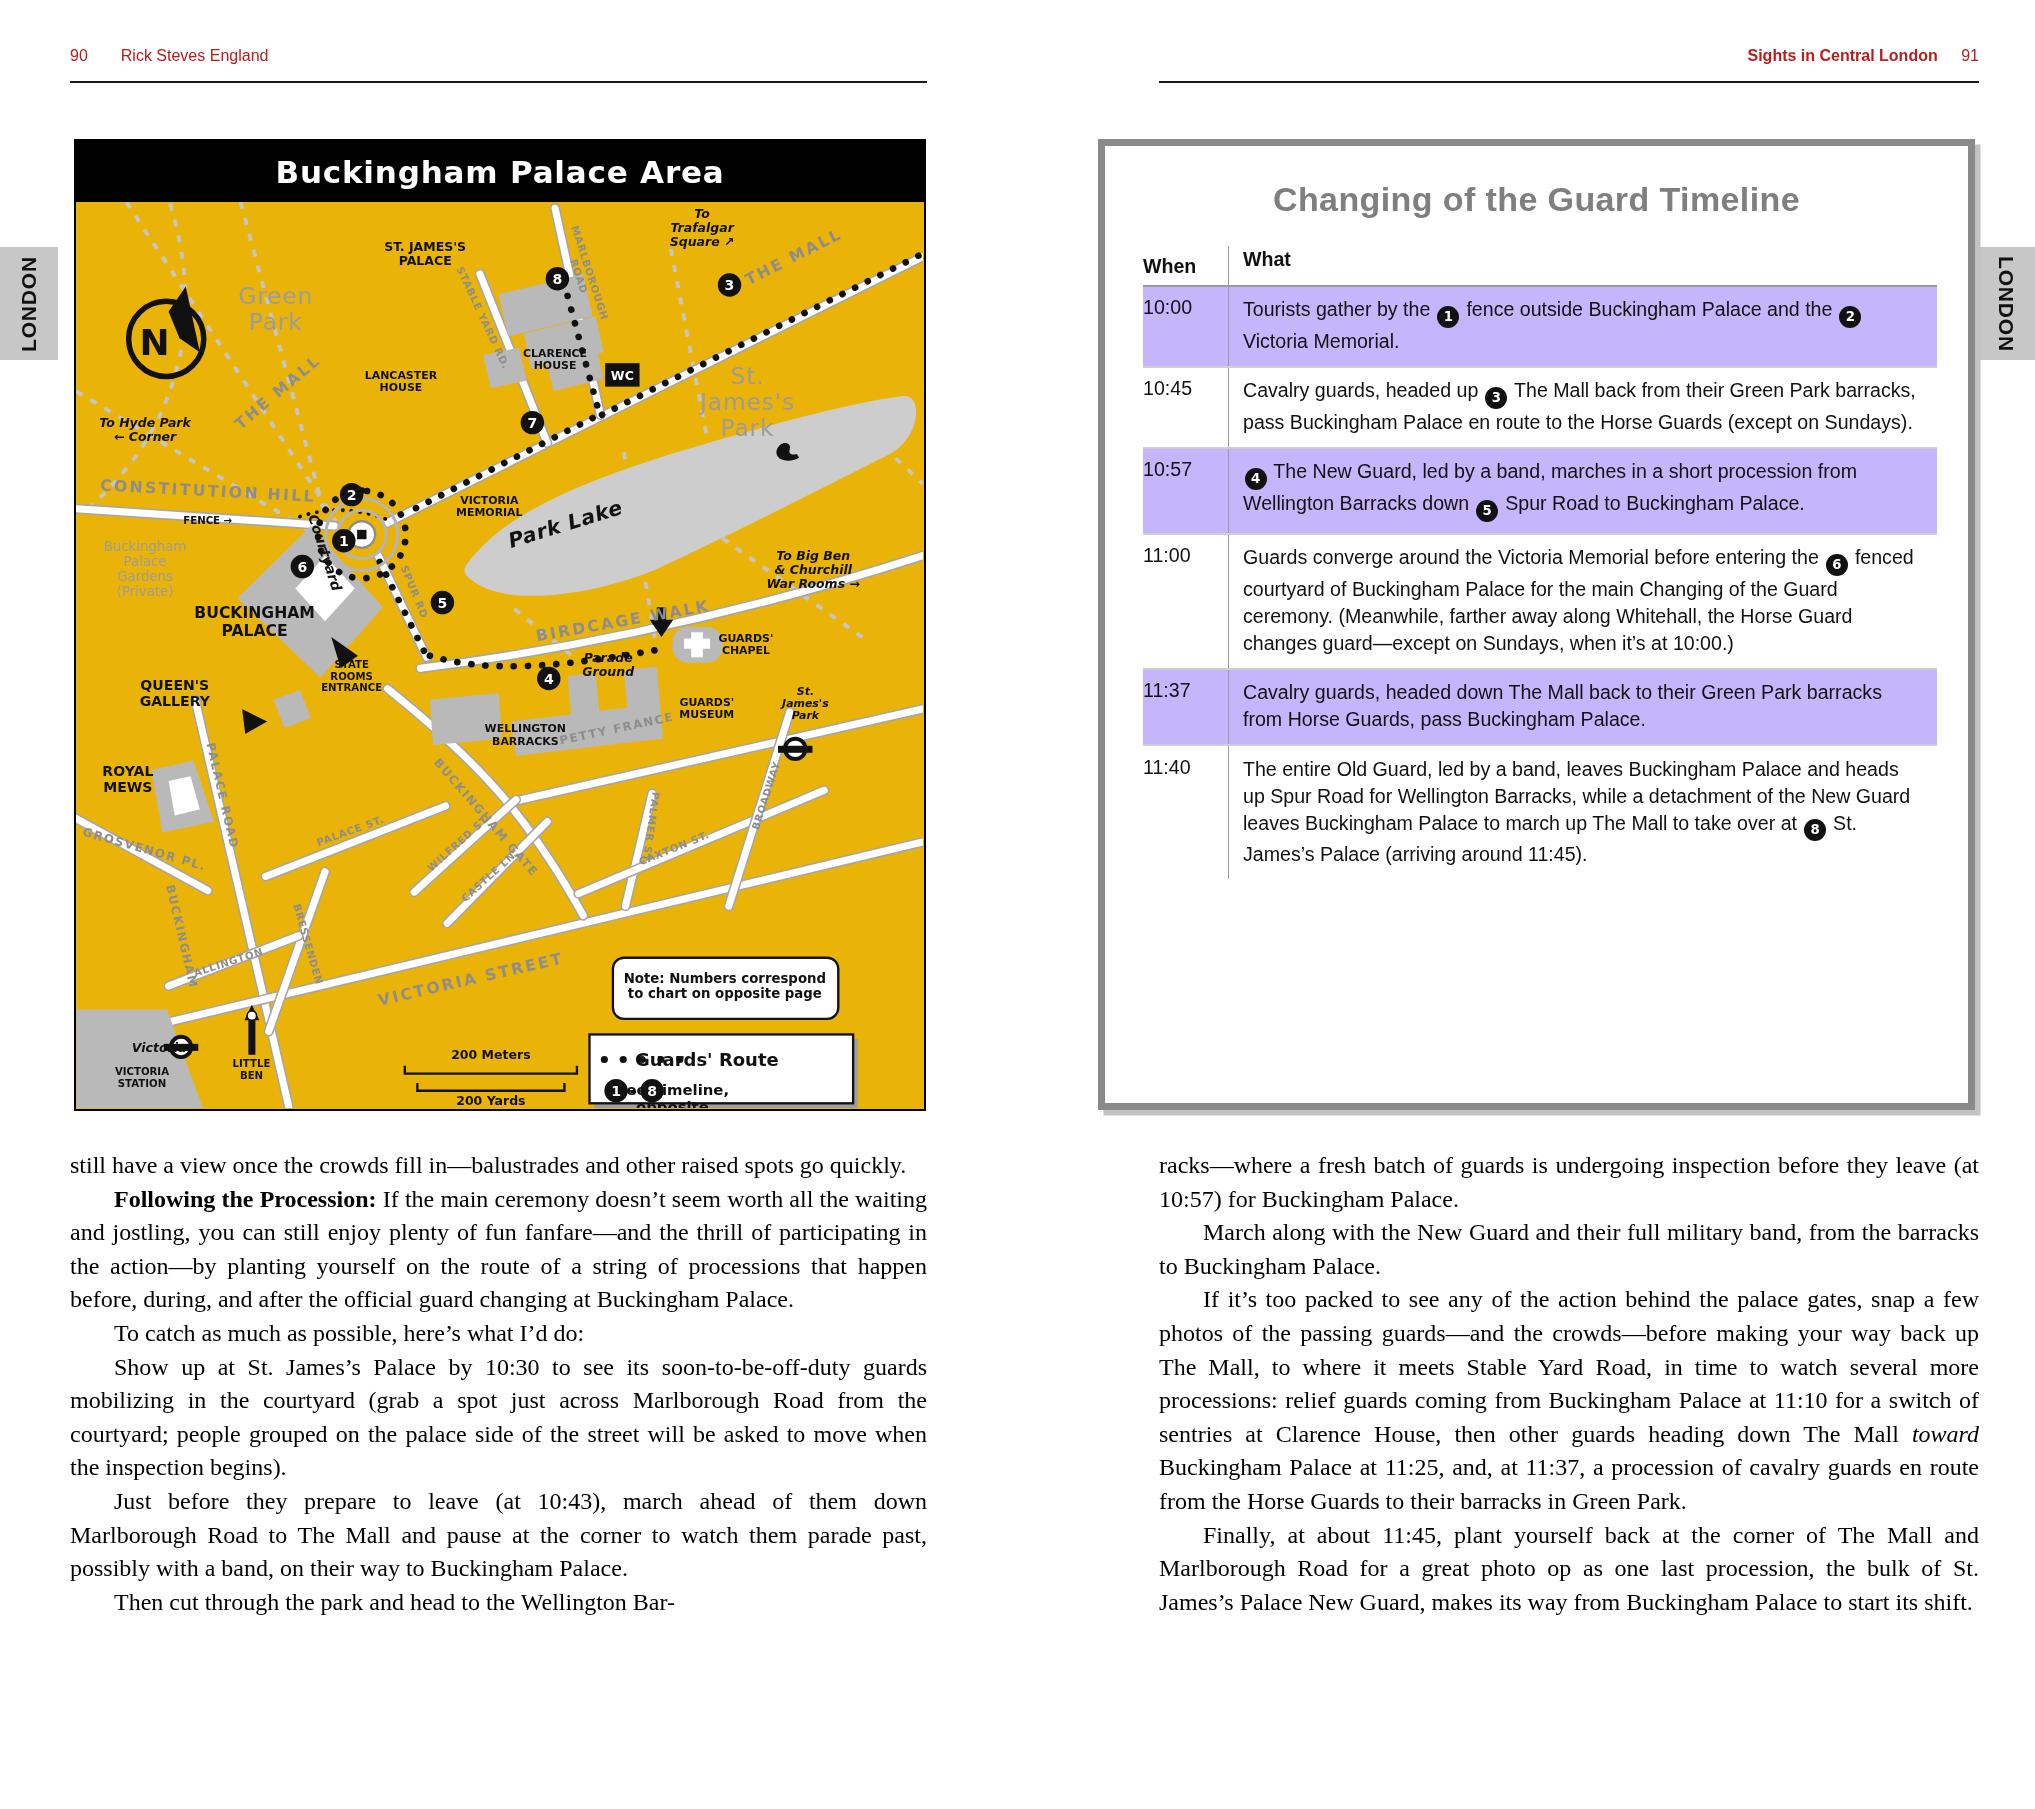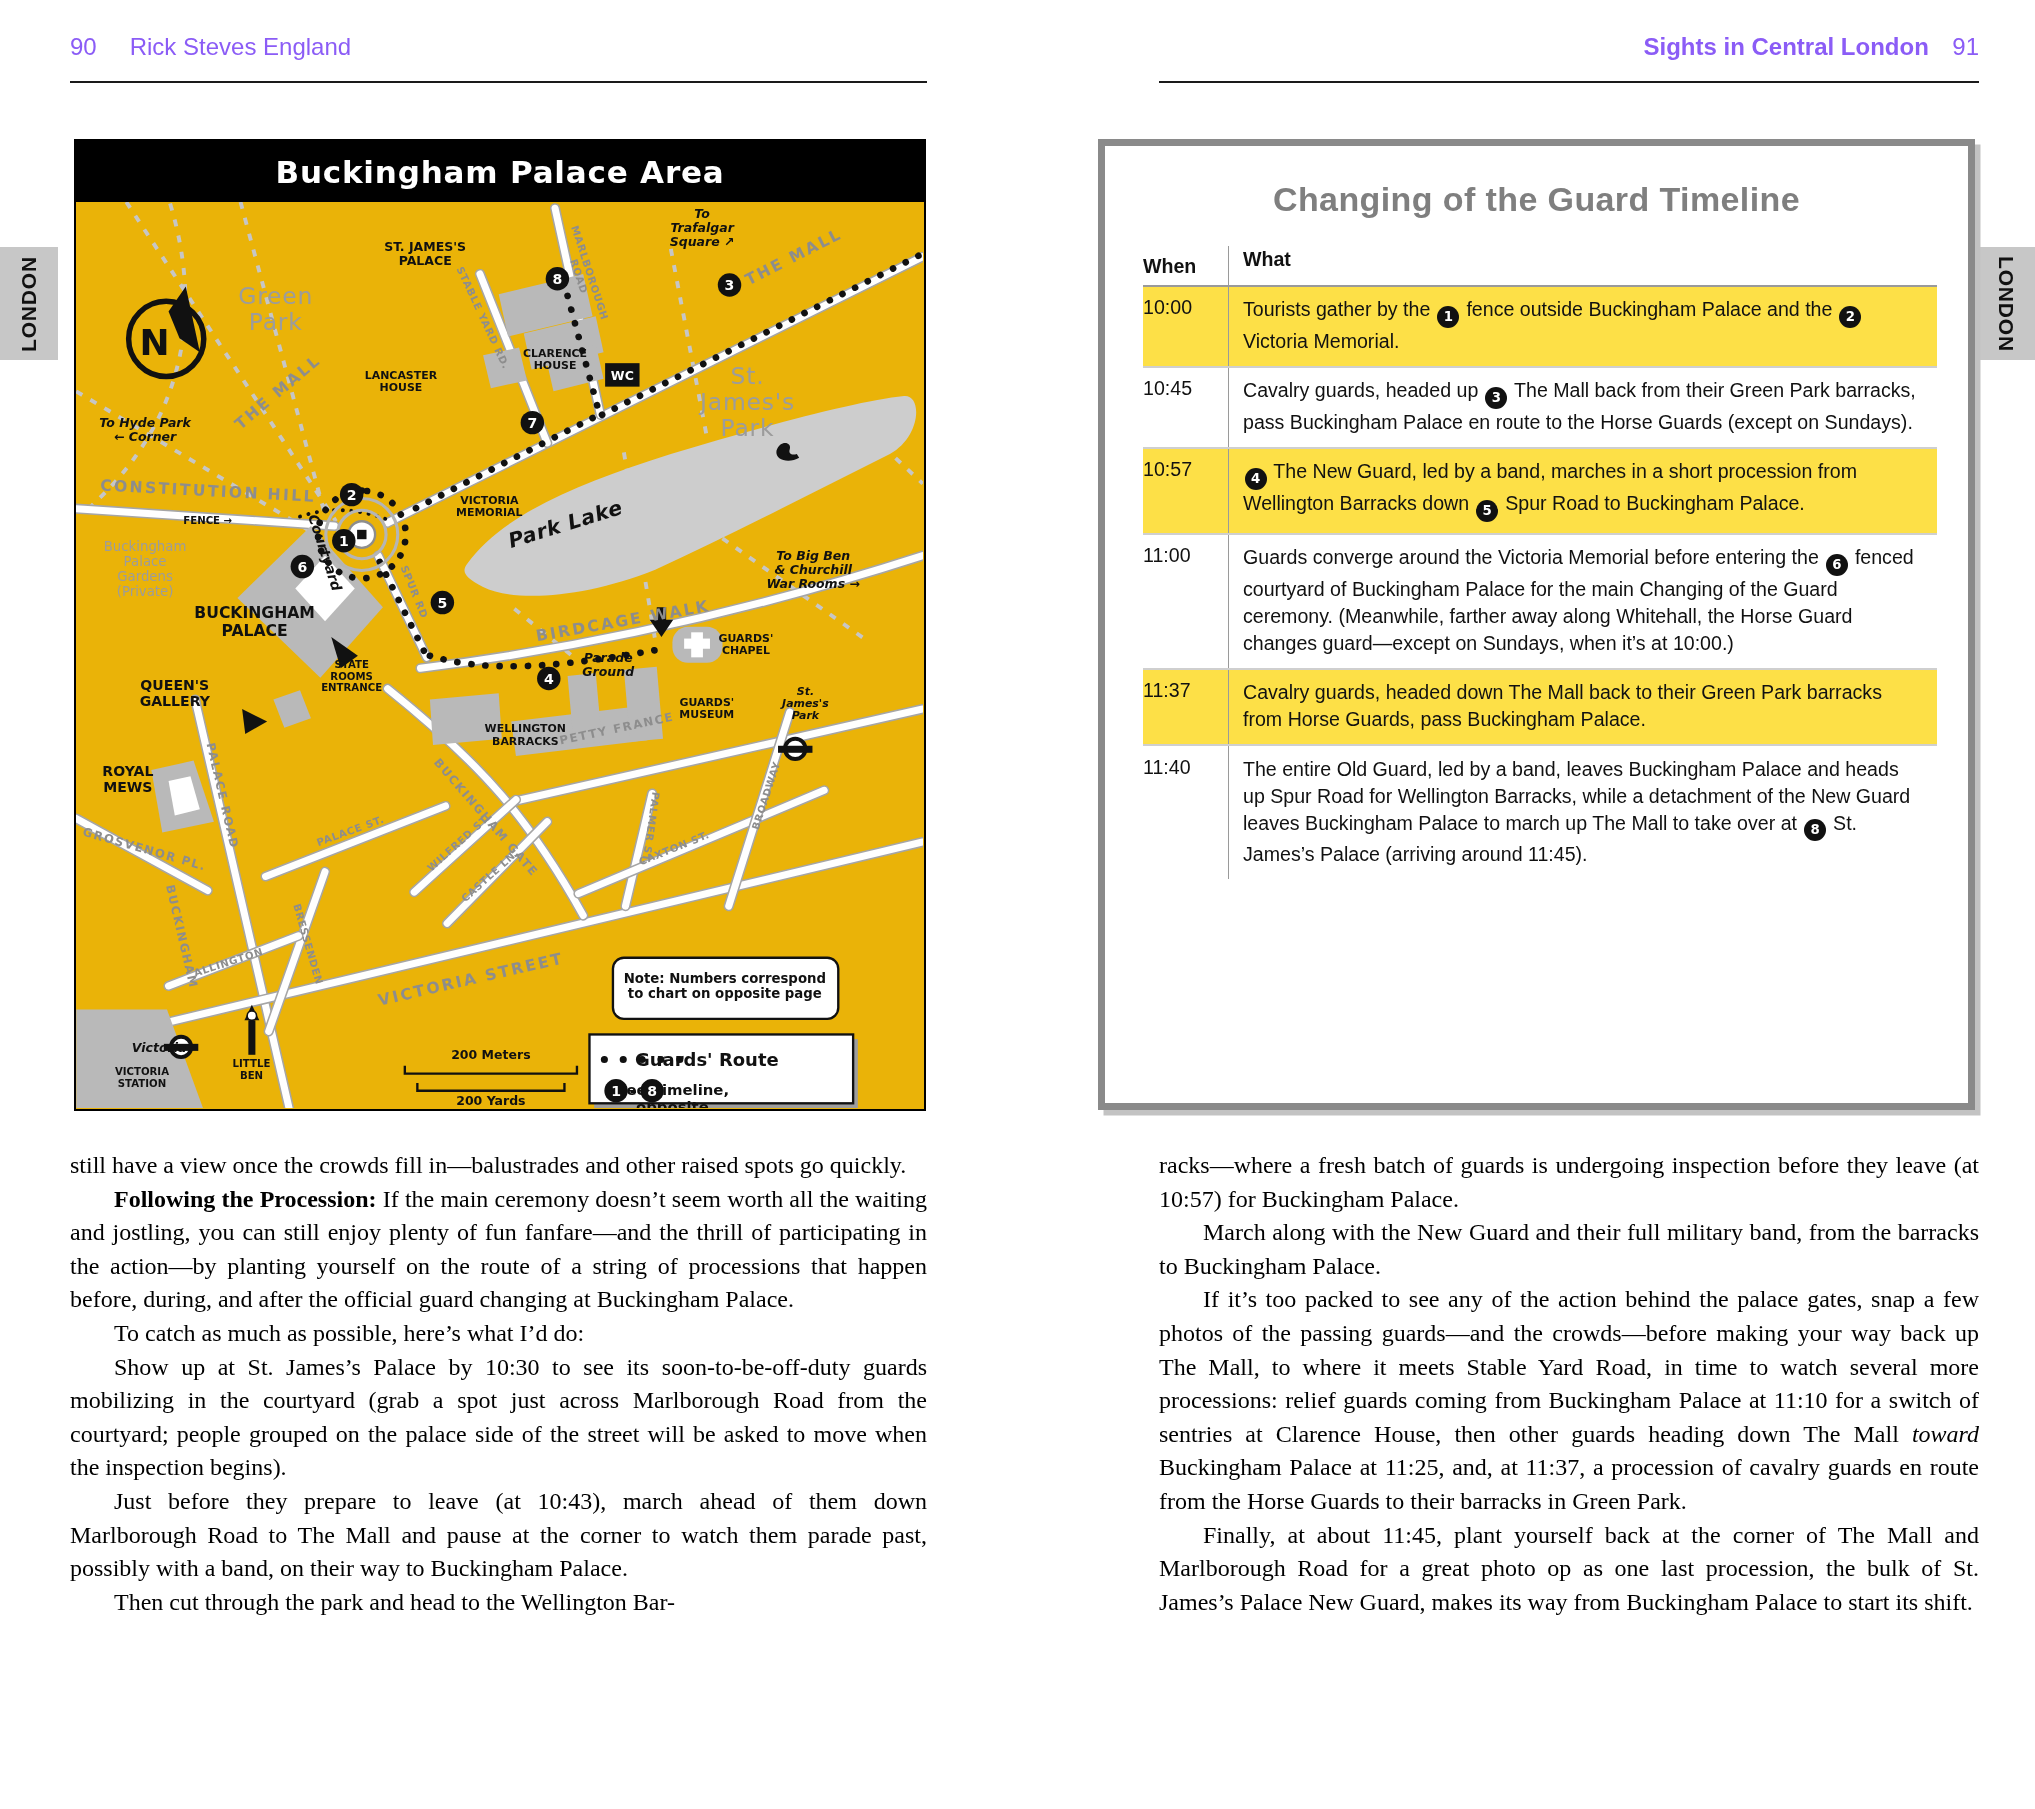--- a/index.html
+++ b/index.html
@@ -1,20 +1,20 @@
 <!DOCTYPE html>
 <html style="font-size:12.5px"><head>
 <meta charset="utf-8">
 <style>
   html,body{margin:0;padding:0;}
   body{width:2035px;height:1809px;position:relative;background:#ffffff;
        font-family:"Liberation Serif",serif;color:#111;overflow:hidden;}
 
   
-  .hdr{position:absolute;top:33px;font-family:"Liberation Sans",sans-serif;font-size:24px;color:#8b5cf6;}
+  .hdr{position:absolute;top:47px;font-family:"Liberation Sans",sans-serif;font-size:16px;color:#b91c1c;}
   #hdr-left{left:70px;}
   #hdr-left .pgnum{margin-right:33px;}
   #hdr-right{left:1159px;width:820px;text-align:right;}
   #hdr-right .title{font-weight:700;margin-right:23.5px;}
   .rule{position:absolute;top:81px;height:2.3px;background:#1a1a1a;}
   #rule-left{left:70px;width:857px;}
   #rule-right{left:1159px;width:820px;}
 
   
   .side-tab{position:absolute;top:247px;width:58px;height:113px;background:#c7c7c7;
@@ -78,21 +78,21 @@
   .tl-hdr{display:flex;font-weight:700;font-size:20.4px;color:#111;}
   .tl-hdr .tl-when{padding-bottom:6.3px;}
   .tl-hdr .tl-what{padding-bottom:6.3px;}
   .tl-row{display:flex;border-top:2.3px solid #cfcfcf;}
   .tl-row:first-of-type{border-top:none;}
   .tl-hdr{border-bottom:2.3px solid #9a9a9a;}
   .tl-when{width:85px;flex:0 0 85px;font-size:19.6px;padding-top:9.4px;}
   .tl-what{flex:1;border-left:1.6px solid #9a9a9a;padding:9.4px 14px 11px 14px;
            font-size:19.6px;line-height:1.38;}
   .tl-hdr .tl-what{padding-top:0;padding-bottom:6.3px;}
-  .tl-row.shaded{background:#fde047;}
+  .tl-row.shaded{background:#c4b5fd;}
   .badge{display:inline-block;width:22px;height:22px;border-radius:50%;background:#111;color:#fff;
          font-family:"DejaVu Sans",sans-serif;font-weight:700;font-size:13.3px;line-height:22px;
          text-align:center;vertical-align:-4.7px;margin:0 1.6px;}
 
   
   .bodycol{position:absolute;top:1149px;font-size:24px;line-height:1.40;text-align:justify;color:#000000;}
   #body-left{left:70px;width:857px;}
   #body-right{left:1159px;width:820px;}
   .bodycol p{margin:0;}
   .bodycol p.ind{text-indent:44px;}

